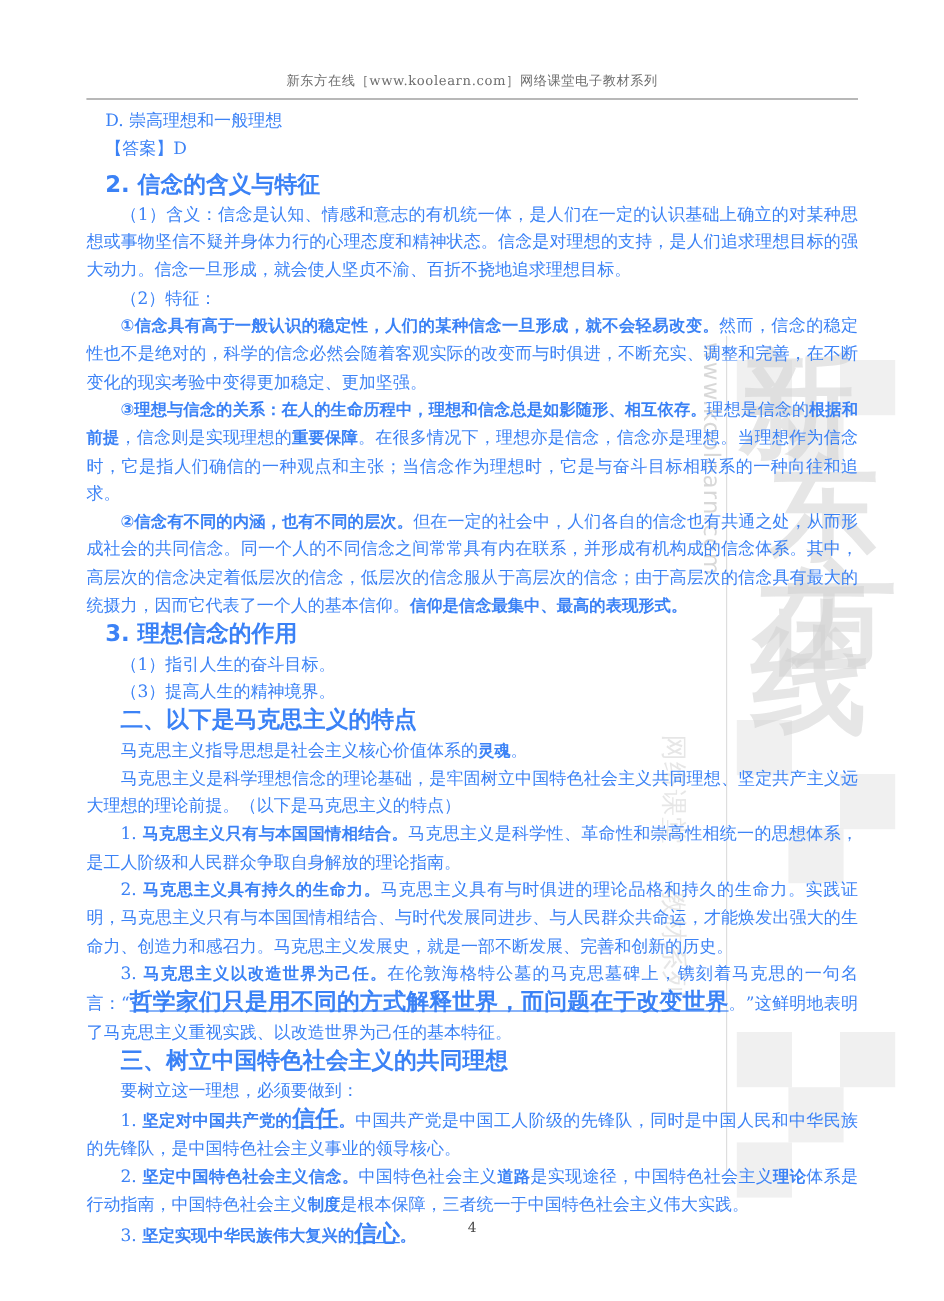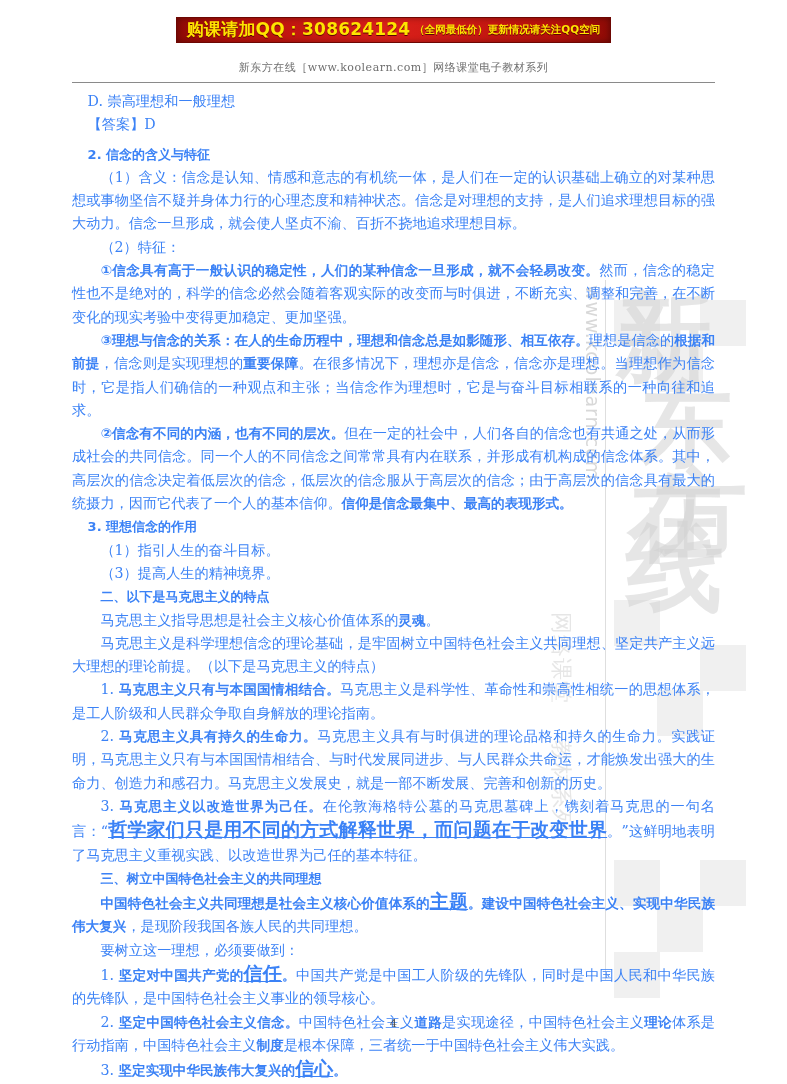--- a/index.html
+++ b/index.html
@@ -143,21 +143,21 @@
   }
   .bu {
     font-weight: bold;
     font-family: "DejaVu Sans", "Liberation Sans", sans-serif;
     font-size: 19px;
     text-decoration: underline;
   }
   .head-b {
     font-weight: bold;
     font-family: "DejaVu Sans", "Liberation Sans", sans-serif;
-    font-size: 13px;
+    font-size: 19px;
   }
   .gap-sm { height: 6px; }
 
   
   .page-num {
     position: absolute;
     left: 0;
     top: 1016px;
     width: 787px;
     text-align: center;
@@ -189,26 +189,20 @@
     <div class="wm-big" style="left:640px;top:378px;font-size:92px;">东</div>
     <div class="wm-big" style="left:655px;top:466px;font-size:92px;">方</div>
     <div class="wm-big" style="left:628px;top:470px;font-size:96px;">在</div>
     <div class="wm-big" style="left:626px;top:520px;font-size:96px;">线</div>
 
     <div class="wm-rot" style="left:604px;top:285px;">www.koolearn.com</div>
     <div class="wm-rot" style="left:576px;top:612px;font-size:22px;opacity:.5;">网络课堂</div>
     <div class="wm-rot" style="left:576px;top:740px;font-size:22px;opacity:.5;">教材系列</div>
   </div>
 
-  <div class="banner-wrap">
-    <div class="banner">
-      <span class="banner-main">购课请加QQ：308624124</span>
-      <span class="banner-sub">（全网最低价）更新情况请关注QQ空间</span>
-    </div>
-  </div>
 
   <div class="doc-header">新东方在线［www.koolearn.com］网络课堂电子教材系列</div>
   <div class="header-rule"></div>
 
   <div class="content">
 
     <p class="ind15">D. 崇高理想和一般理想</p>
     <p class="ind15">【答案】D</p>
 
     <div class="gap-sm"></div>
@@ -245,21 +239,20 @@
     <p class="ind1"><span>1. </span><span class="b">马克思主义只有与本国国情相结合。</span><span>马克思主义是科学性、革命性和崇高性相统一的思想体系，是工人阶级和人民群众争取自身解放的理论指南。</span></p>
 
     <p class="ind1"><span>2. </span><span class="b">马克思主义具有持久的生命力。</span><span>马克思主义具有与时俱进的理论品格和持久的生命力。实践证明，马克思主义只有与本国国情相结合、与时代发展同进步、与人民群众共命运，才能焕发出强大的生命力、创造力和感召力。马克思主义发展史，就是一部不断发展、完善和创新的历史。</span></p>
 
     <p class="ind1"><span>3. </span><span class="b">马克思主义以改造世界为己任。</span><span>在伦敦海格特公墓的马克思墓碑上，镌刻着马克思的一句名言：“</span><span class="bu">哲学家们只是用不同的方式解释世界，而问题在于改变世界</span><span>。”这鲜明地表明了马克思主义重视实践、以改造世界为己任的基本特征。</span></p>
 
     <p class="ind1">
       <span class="head-b">三、树立中国特色社会主义的共同理想</span>
     </p>
 
-    <p class="ind1"><span class="b">中国特色社会主义共同理想是社会主义核心价值体系的</span><span class="bu">主题</span><span class="b">。建设中国特色社会主义、实现中华民族伟大复兴</span><span>，是现阶段我国各族人民的共同理想。</span></p>
 
     <p class="ind1">要树立这一理想，必须要做到：</p>
 
     <p class="ind1"><span>1. </span><span class="b">坚定对中国共产党的</span><span class="bu">信任</span><span class="b">。</span><span>中国共产党是中国工人阶级的先锋队，同时是中国人民和中华民族的先锋队，是中国特色社会主义事业的领导核心。</span></p>
 
     <p class="ind1"><span>2. </span><span class="b">坚定中国特色社会主义信念。</span><span>中国特色社会主义</span><span class="b">道路</span><span>是实现途径，中国特色社会主义</span><span class="b">理论</span><span>体系是行动指南，中国特色社会主义</span><span class="b">制度</span><span>是根本保障，三者统一于中国特色社会主义伟大实践。</span></p>
 
     <p class="ind1"><span>3. </span><span class="b">坚定实现中华民族伟大复兴的</span><span class="bu">信心</span><span class="b">。</span></p>
 
   </div>

